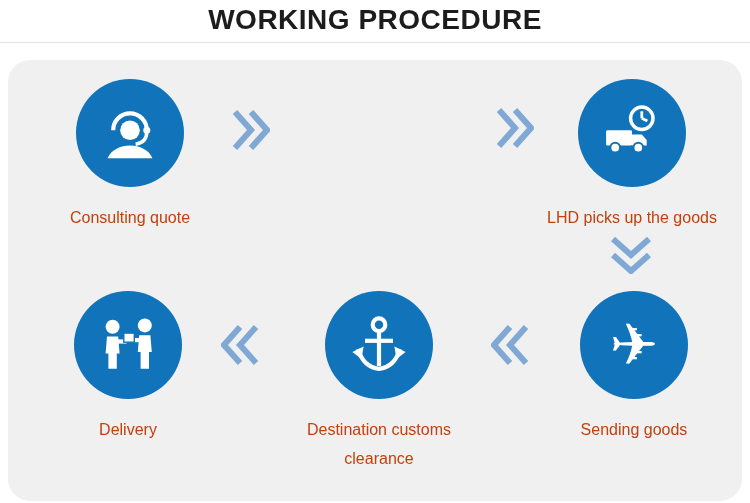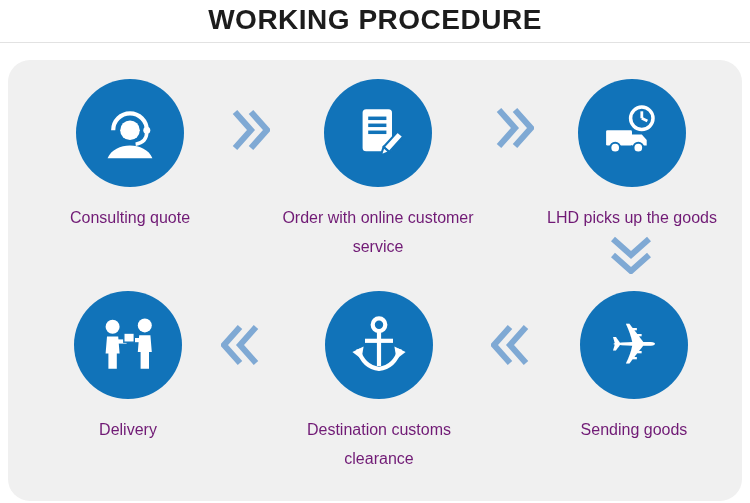--- a/index.html
+++ b/index.html
@@ -15,21 +15,21 @@
   .panel{
     position:absolute;left:8px;right:8px;top:60px;bottom:2px;
     background:#f0f0f0;border-radius:22px;
   }
   .step{position:absolute;width:240px;text-align:center;}
   .circle{
     width:108px;height:108px;border-radius:50%;background:#1173b9;
     margin:0 auto;display:flex;align-items:center;justify-content:center;
   }
   .step-label{
-    margin-top:16px;font-size:16px;line-height:29px;color:#701a75;
+    margin-top:16px;font-size:16px;line-height:29px;color:#c2410c;
   }
   .step-label.narrow{max-width:180px;margin-left:auto;margin-right:auto;}
   .chev{position:absolute;width:40px;height:46px;}
   .chev svg{display:block;width:40px;height:46px;}
   .chev.down{transform:rotate(90deg);}
   .chev.left{transform:scaleX(-1);}
   .plane-glyph{
     font-family:"DejaVu Sans",sans-serif;color:#fff;font-size:58px;line-height:1;
   }
 </style>
@@ -49,33 +49,20 @@
         <path d="M26 46 a24 24 0 1 1 48 0" stroke="#fff" stroke-width="6" fill="none"></path>
         <circle cx="50" cy="46" r="14" fill="#fff"></circle>
         <path d="M18 86 C28 62 72 62 82 86 Z" fill="#fff"></path>
         <path d="M74 48 q0 16 -16 18" stroke="#fff" stroke-width="5" fill="none"></path>
         <circle cx="74" cy="46" r="5" fill="#fff"></circle>
       </svg>
     </div>
     <div class="step-label">Consulting quote</div>
   </div>
 
-  <div class="step" style="left:258px;top:79px;">
-    <div class="circle">
-      <svg viewBox="0 0 100 100" width="70" height="70">
-        <rect x="28" y="16" width="42" height="60" rx="5" fill="#fff"></rect>
-        <line x1="36" y1="29" x2="62" y2="29" stroke="#1173b9" stroke-width="5"></line>
-        <line x1="36" y1="39" x2="62" y2="39" stroke="#1173b9" stroke-width="5"></line>
-        <line x1="36" y1="49" x2="62" y2="49" stroke="#1173b9" stroke-width="5"></line>
-        <path d="M58 70 L78 48 L86 55 L66 77 Z" fill="#fff" stroke="#1173b9" stroke-width="3"></path>
-        <path d="M58 70 L54 82 L66 77 Z" fill="#fff" stroke="#1173b9" stroke-width="3"></path>
-      </svg>
-    </div>
-    <div class="step-label">Order with online customer service</div>
-  </div>
 
   <div class="step" style="left:512px;top:79px;">
     <div class="circle">
       <svg viewBox="0 0 100 100" width="70" height="70">
         <circle cx="64" cy="29" r="16" stroke="#fff" stroke-width="5" fill="none"></circle>
         <line x1="64" y1="29" x2="64" y2="19" stroke="#fff" stroke-width="4"></line>
         <line x1="64" y1="29" x2="72" y2="33" stroke="#fff" stroke-width="4"></line>
         <rect x="13" y="46" width="37" height="22" rx="2" fill="#fff"></rect>
         <path d="M50 52 L64 52 L71 60 L71 68 L50 68 Z" fill="#fff"></path>
         <circle cx="26" cy="71" r="7" fill="#fff" stroke="#1173b9" stroke-width="3"></circle>

